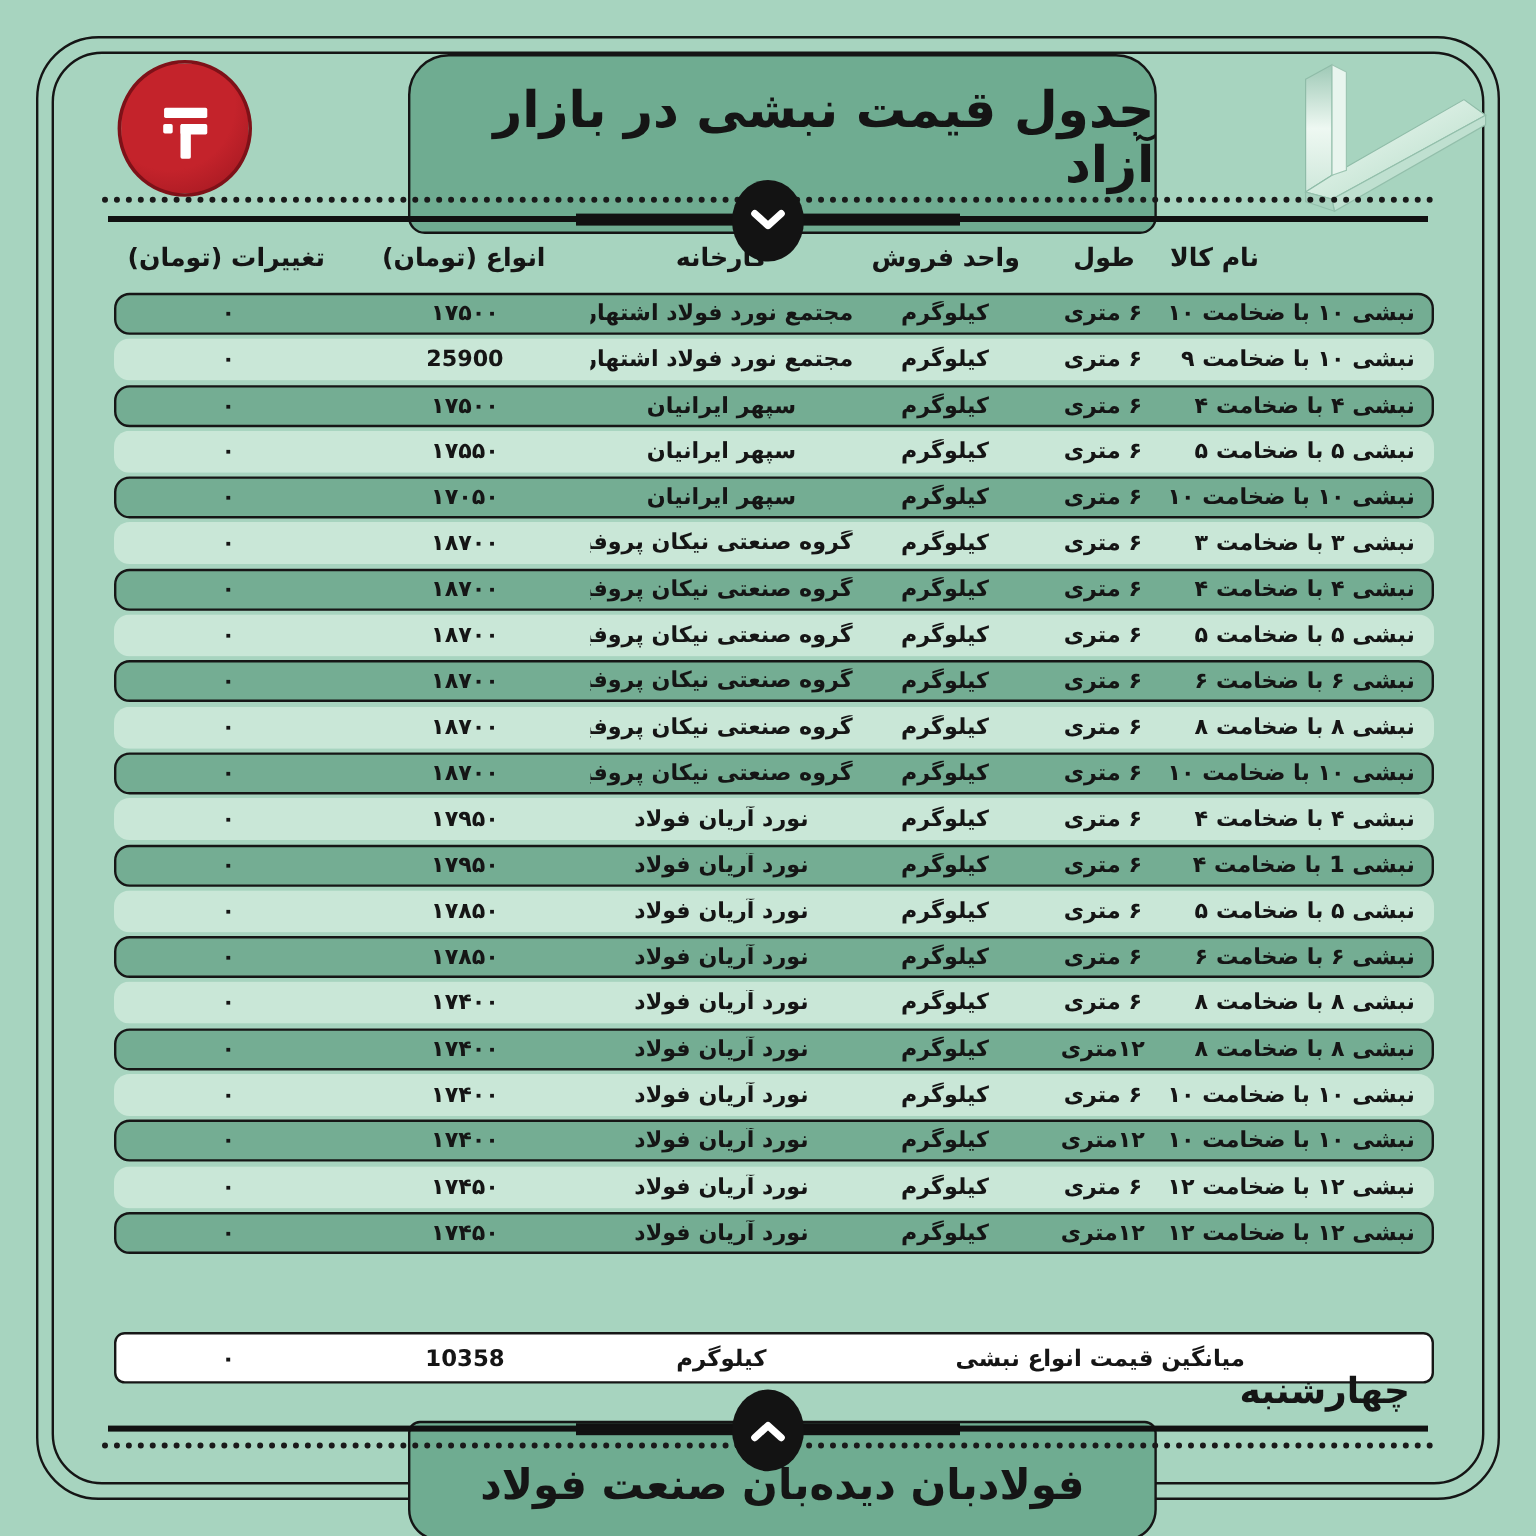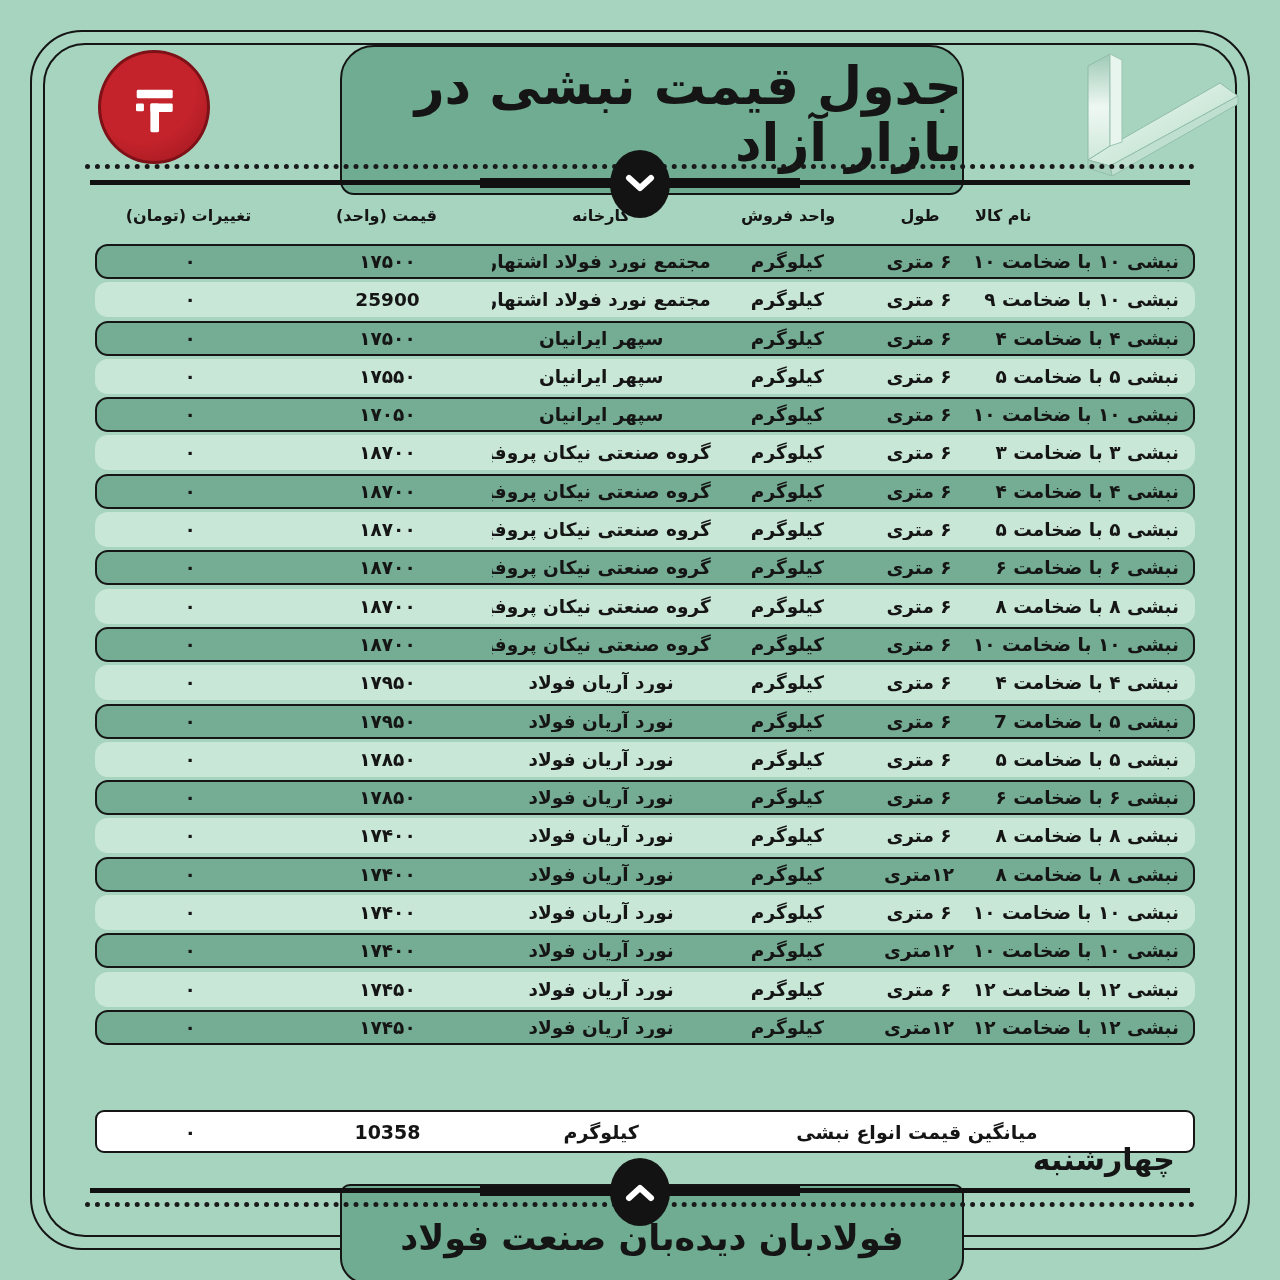--- a/index.html
+++ b/index.html
@@ -17,21 +17,21 @@
 
   
   .logo{position:absolute;left:98px;top:50px;width:106px;height:108px;border-radius:50%;
     background:radial-gradient(circle at 38% 32%, var(--logo,#c4232b) 55%, #9c161f 100%);
     border:3px solid #7e1118;display:flex;align-items:center;justify-content:center;z-index:5;}
 
   
   .title-box{position:absolute;left:340px;top:45px;width:620px;height:146px;
     background:var(--box,#6fac91);border:2.5px solid var(--ink,#151515);
     border-radius:34px 34px 14px 14px;z-index:1;display:flex;align-items:center;justify-content:center;}
-  .title-box .title{font-size:52px;line-height:1.1;padding-bottom:10px;}
+  .title-box .title{font-size:42px;line-height:1.1;padding-bottom:10px;}
 
   
   .angle-icon{position:absolute;right:25px;top:38px;width:185px;height:160px;z-index:1;}
 
   
   .dotted{position:absolute;left:85px;width:1110px;height:0;border-top:5px dotted #1a1a1a;z-index:3;}
   .dotted.top{top:164px;}
   .dotted.bottom{top:1202px;}
   .solid{position:absolute;left:90px;width:1100px;height:5px;background:#111;z-index:3;}
   .solid.top{top:180px;}
@@ -40,21 +40,21 @@
   .thickseg.top{top:178px;}
   .thickseg.bottom{top:1186px;}
   .badge{position:absolute;left:610px;width:60px;height:68px;border-radius:50%;
     background:#131313;z-index:4;display:flex;align-items:center;justify-content:center;}
   .badge.top{top:150px;}
   .badge.bottom{top:1158px;}
 
   
   .thead{position:absolute;left:95px;top:198px;width:1100px;height:34px;
     display:grid;grid-template-columns:20% 10% 14% 20% 19% 17%;align-items:center;z-index:2;}
-  .thead .hcell{font-size:16px;text-align:center;}
+  .thead .hcell{font-size:21px;text-align:center;}
   .thead .hcell.name{text-align:left;padding-right:34px;}
 
   .rows{position:absolute;left:95px;top:244px;width:1100px;display:flex;flex-direction:column;gap:3.3px;z-index:2;}
   .row{height:35px;box-sizing:border-box;border:2.5px solid transparent;border-radius:13px;
     background:var(--band,#c9e7d7);
     display:grid;grid-template-columns:20% 10% 14% 20% 19% 17%;align-items:center;}
   .row.hl{background:var(--highlight,#74ad93);border-color:#161616;}
   .cell{font-size:18.5px;text-align:center;white-space:nowrap;overflow:hidden;}
   .cell.name{text-align:right;padding-right:14px;}
 
@@ -123,21 +123,21 @@
     <svg width="30" height="20" viewBox="0 0 30 20">
       <polyline points="4,4 15,14 26,4" fill="none" stroke="#ffffff" stroke-width="6" stroke-linecap="round" stroke-linejoin="round"></polyline>
     </svg>
   </div>
 
   <div class="thead">
     <div class="hcell name">نام کالا</div>
     <div class="hcell">طول</div>
     <div class="hcell">واحد فروش</div>
     <div class="hcell">کارخانه</div>
-    <div class="hcell">قیمت (واحد)</div>
+    <div class="hcell">انواع (تومان)</div>
     <div class="hcell">تغییرات (تومان)</div>
   </div>
 
   <div class="rows" id="rows">
       <div class="row hl">
     <div class="cell name">نبشی ۱۰ با ضخامت ۱۰</div>
     <div class="cell">۶ متری</div>
     <div class="cell">کیلوگرم</div>
     <div class="cell">مجتمع نورد فولاد اشتهارد</div>
     <div class="cell">۱۷۵۰۰</div>
@@ -225,21 +225,21 @@
   </div>
       <div class="row">
     <div class="cell name">نبشی ۴ با ضخامت ۴</div>
     <div class="cell">۶ متری</div>
     <div class="cell">کیلوگرم</div>
     <div class="cell">نورد آریان فولاد</div>
     <div class="cell">۱۷۹۵۰</div>
     <div class="cell">۰</div>
   </div>
       <div class="row hl">
-    <div class="cell name">نبشی ۵ با ضخامت 7</div>
+    <div class="cell name">نبشی 1 با ضخامت ۴</div>
     <div class="cell">۶ متری</div>
     <div class="cell">کیلوگرم</div>
     <div class="cell">نورد آریان فولاد</div>
     <div class="cell">۱۷۹۵۰</div>
     <div class="cell">۰</div>
   </div>
       <div class="row">
     <div class="cell name">نبشی ۵ با ضخامت ۵</div>
     <div class="cell">۶ متری</div>
     <div class="cell">کیلوگرم</div>

